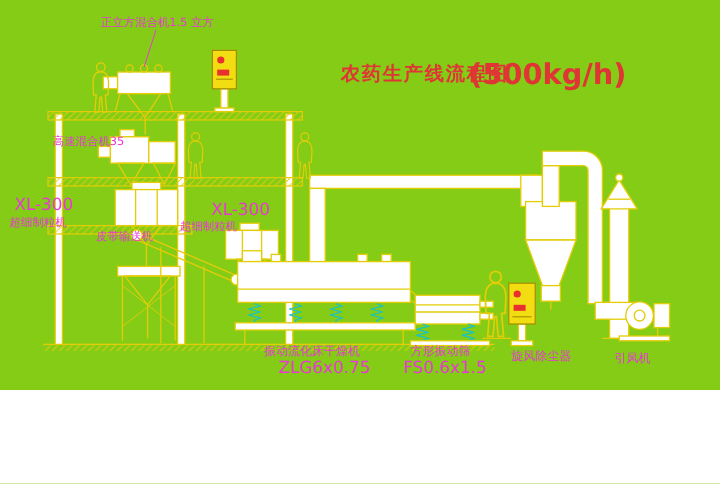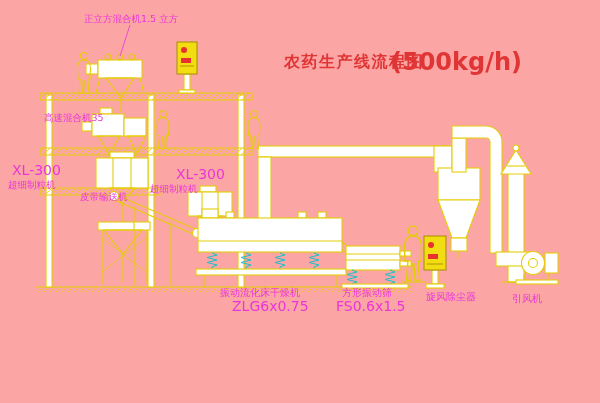--- a/index.html
+++ b/index.html
@@ -1,16 +1,16 @@
 <!DOCTYPE html>
 <html style="--line: #e3cd08; --detail: #18c2c8; --label: #ea35d8; --title: #e03535; --panel_fill: #f2dd12; --alarm: #e93030; --background: #ffffff;"><head>
 <meta charset="utf-8">
 <style>
   html,body{margin:0;padding:0;background:#fff}
-  .canvas{position:relative;width:600px;height:403px;background:#fca5a5;overflow:hidden;
+  .canvas{position:relative;width:600px;height:325px;background:#84cc16;overflow:hidden;
           font-family:"DejaVu Sans",sans-serif}
   svg{display:block}
   .ln{stroke:var(--line);stroke-width:1.1;fill:none}
   .lnf{stroke:var(--line);stroke-width:1.1;fill:#ffffff}
   .thin{stroke:var(--line);stroke-width:0.7;fill:none}
   .cy{stroke:var(--detail);stroke-width:1;fill:none}
   .panel{fill:var(--panel_fill);stroke:#a68d00;stroke-width:1}
   .alarm{fill:var(--alarm);stroke:none}
   .pline{stroke:#a68d00;stroke-width:0.9}
   .leader{stroke:var(--label);stroke-width:0.8}

